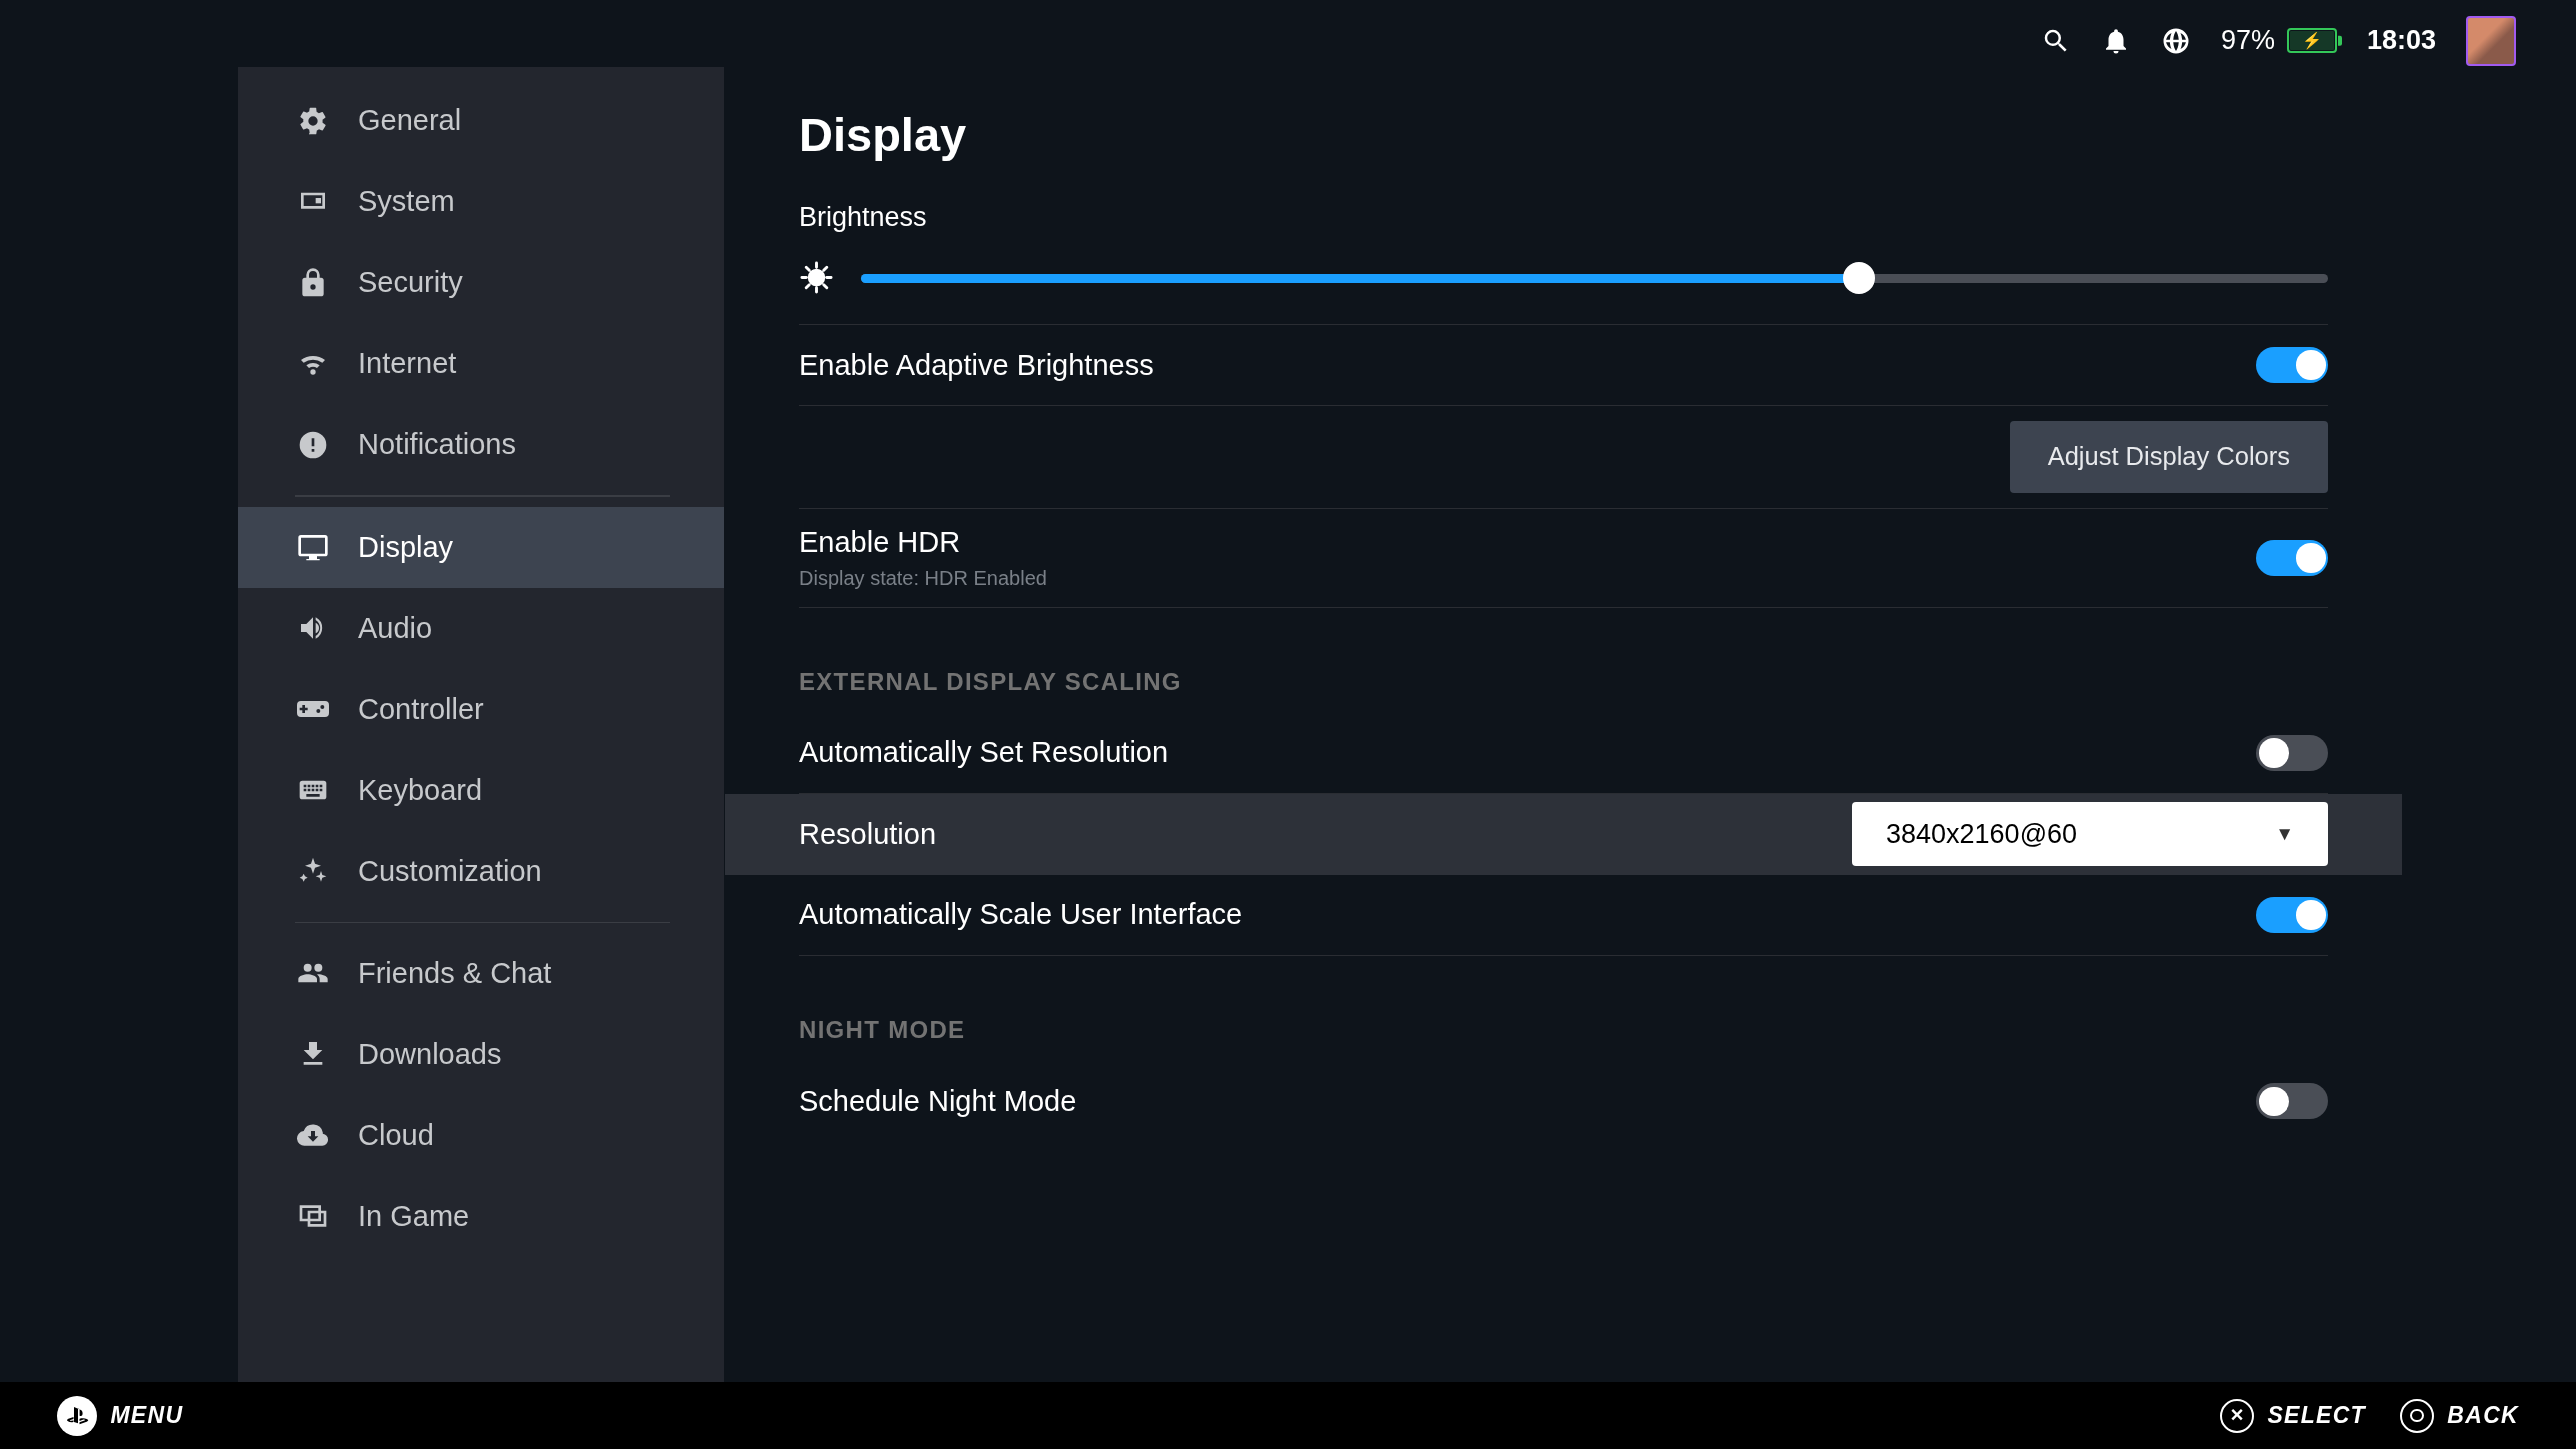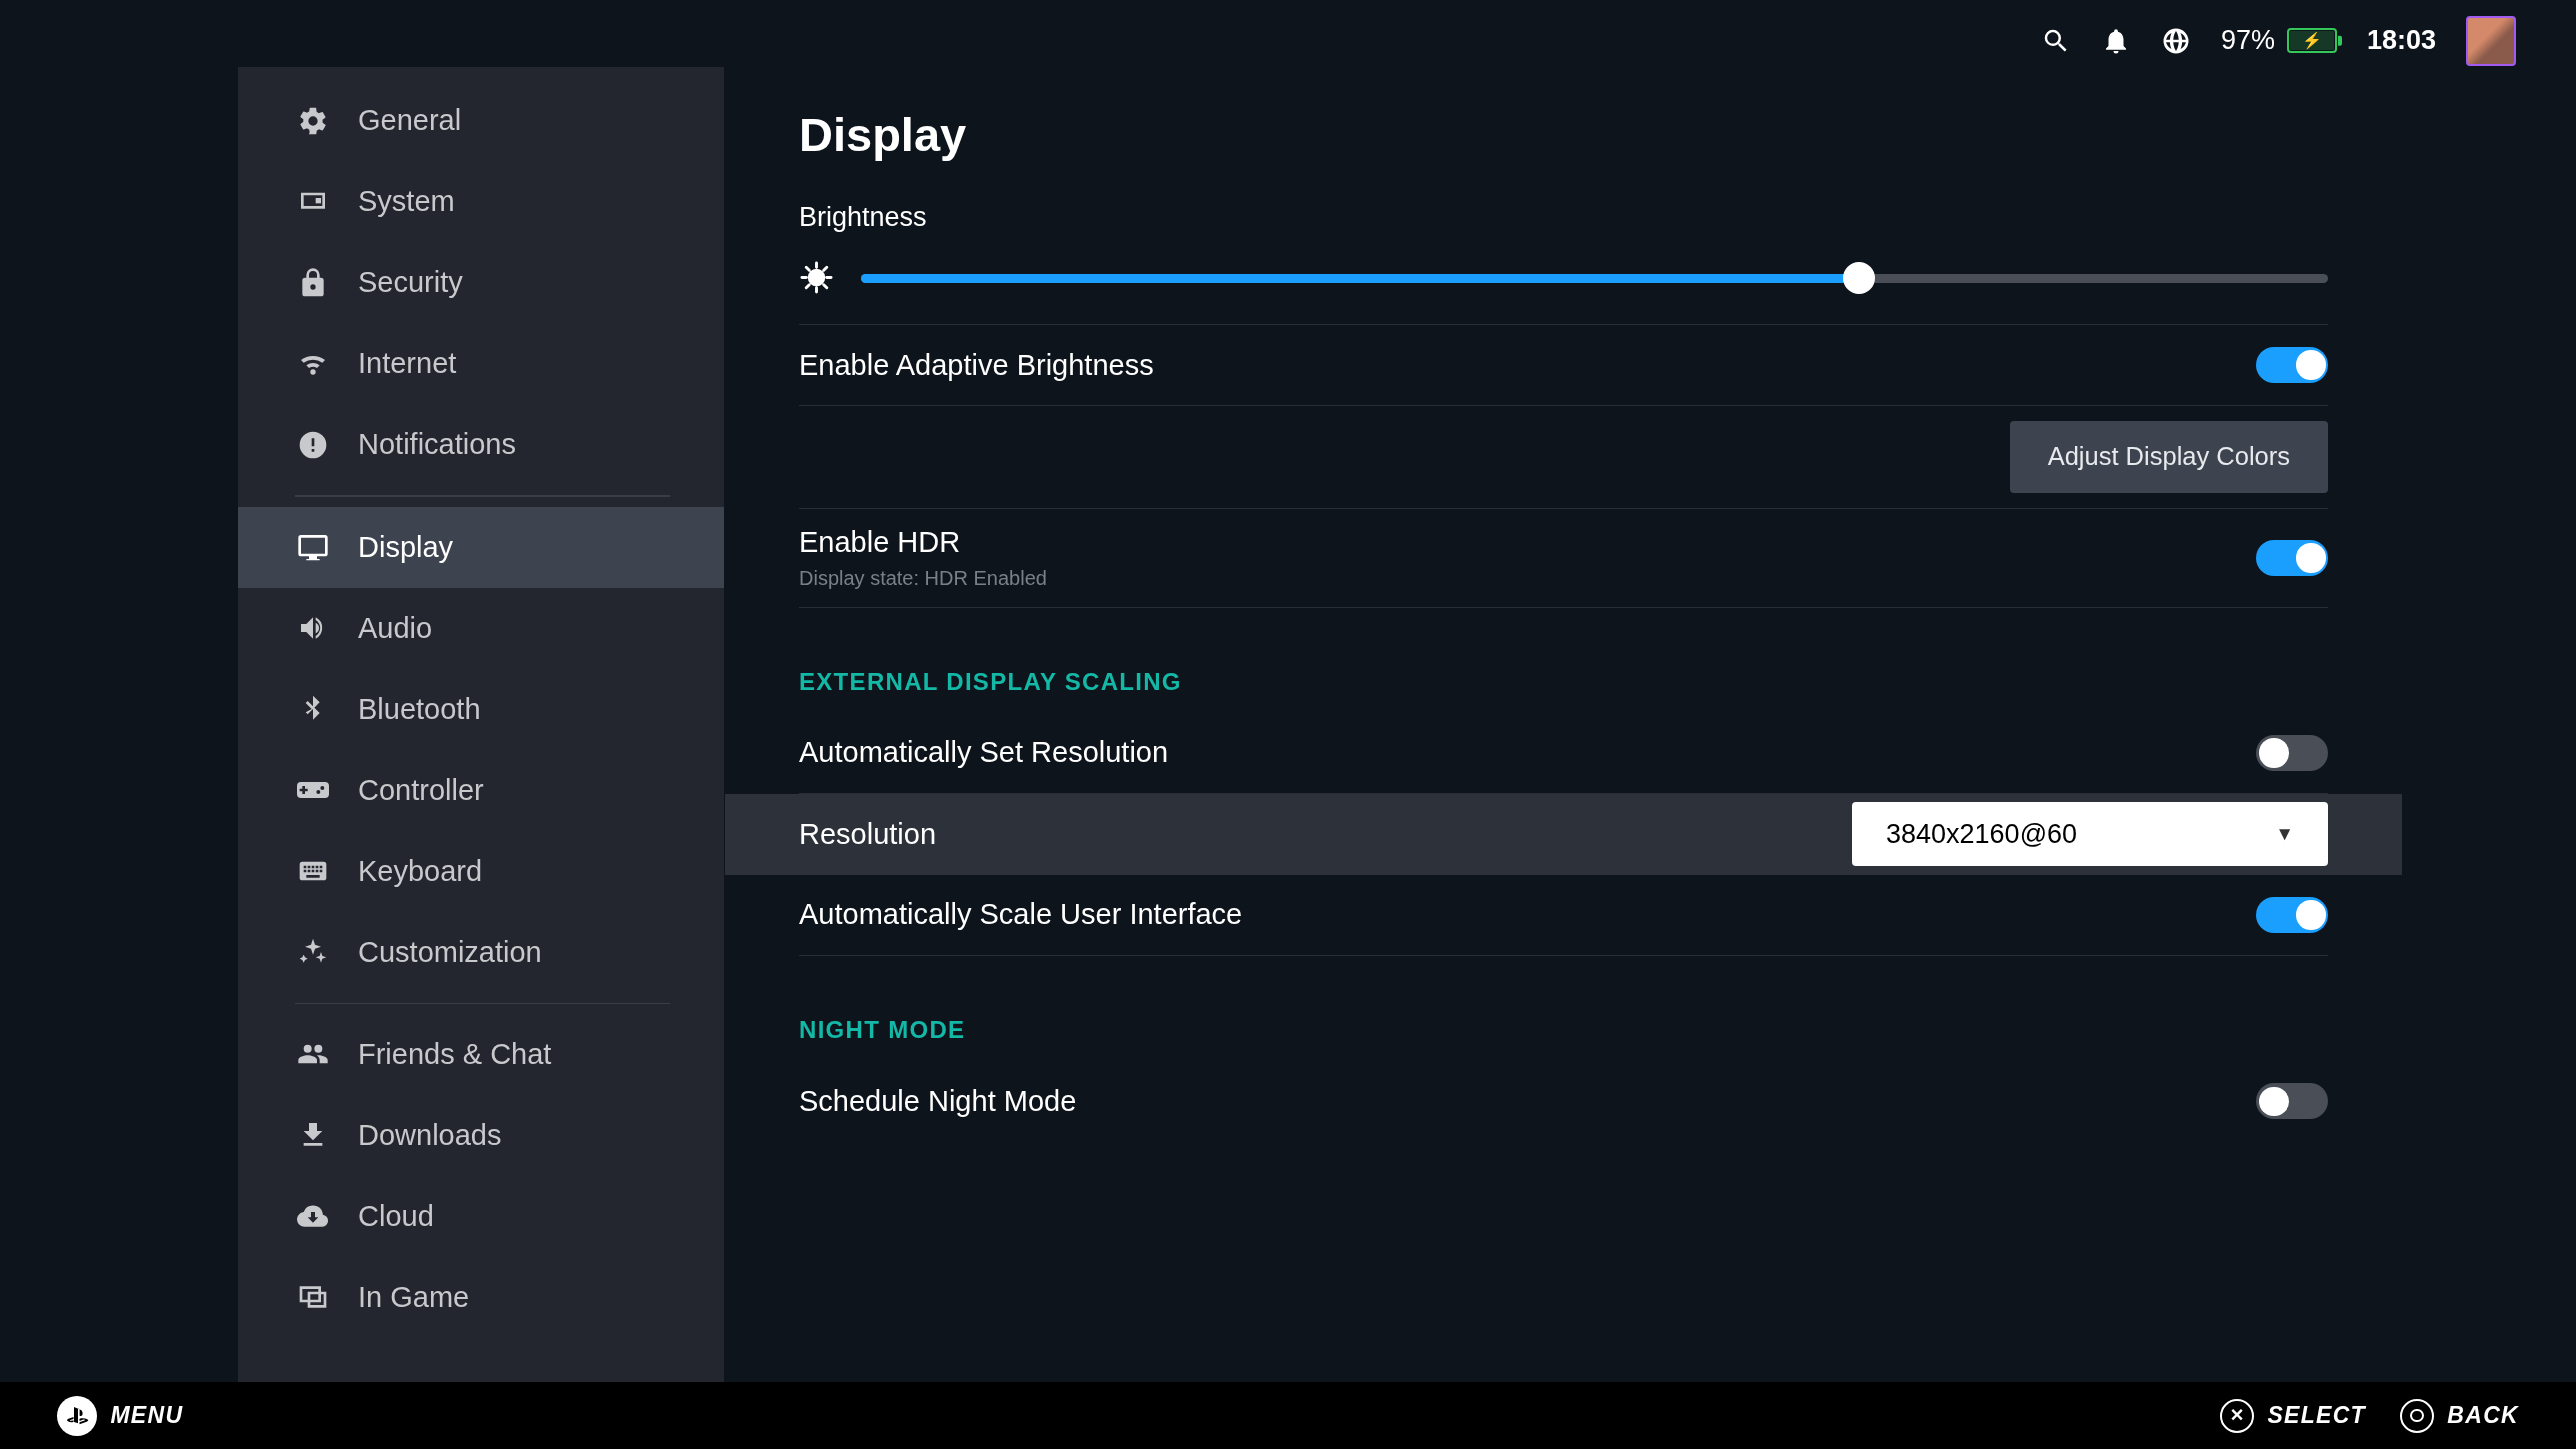--- a/index.html
+++ b/index.html
@@ -95,21 +95,21 @@
     height: 1.3px; background: #3a3d44; margin: 10px 54px 10px 57px;
   }
   
   .content {
     flex: 1;
     padding: 107px 248px 0 74px;
     overflow: hidden;
   }
   .page-title { font-size: 47px; font-weight: 700; margin-bottom: 40px; letter-spacing:0px;}
   .section-heading {
-    font-size: 24px; font-weight: 700; color: #14b8a6; letter-spacing: 1.3px;
+    font-size: 24px; font-weight: 700; color: #737373; letter-spacing: 1.3px;
     text-transform: uppercase; margin: 60px 0 17px 0;
   }
   .row {
     display: flex;
     align-items: center;
     justify-content: space-between;
     min-height: 81px;
     border-bottom: 1.3px solid #2a2d33;
     position: relative;
   }
@@ -264,28 +264,20 @@
           <span class="side-icon">
               <svg viewBox="0 0 24 24">
                 <path d="M3 9v6h4l5 5V4L7 9H3zm13.5 3a4.5 4.5 0 00-2.5-4v8a4.5 4.5 0 002.5-4zm-2.5-8v2a7 7 0 010 12v2a9 9 0 000-16z"></path>
               </svg>
             </span>
           <span class="side-label">Audio</span>
         </div>
         <div class="side-item">
           <span class="side-icon">
               <svg viewBox="0 0 24 24">
-                <path d="M12 2l5 5-4 4 4 4-5 5v-8l-4 4-1.5-1.5L11 12 6.5 7.5 8 6l4 4V2z"></path>
-              </svg>
-            </span>
-          <span class="side-label">Bluetooth</span>
-        </div>
-        <div class="side-item">
-          <span class="side-icon">
-              <svg viewBox="0 0 24 24">
                 <path d="M21 6H3a3 3 0 00-3 3v6a3 3 0 003 3h18a3 3 0 003-3V9a3 3 0 00-3-3zM8 13H6v2H4v-2H2v-2h2V9h2v2h2v2zm8 2a1.5 1.5 0 110-3 1.5 1.5 0 010 3zm3-3a1.5 1.5 0 110-3 1.5 1.5 0 010 3z"></path>
               </svg>
             </span>
           <span class="side-label">Controller</span>
         </div>
         <div class="side-item">
           <span class="side-icon">
               <svg viewBox="0 0 24 24">
                 <path d="M20 5H4a2 2 0 00-2 2v10a2 2 0 002 2h16a2 2 0 002-2V7a2 2 0 00-2-2zM5 8h2v2H5V8zm0 3h2v2H5v-2zm3-3h2v2H8V8zm0 3h2v2H8v-2zm3-3h2v2h-2V8zm0 3h2v2h-2v-2zm3-3h2v2h-2V8zm0 3h2v2h-2v-2zm3-3h2v2h-2V8zm0 3h2v2h-2v-2zM7 15h10v2H7v-2z"></path>
               </svg>

